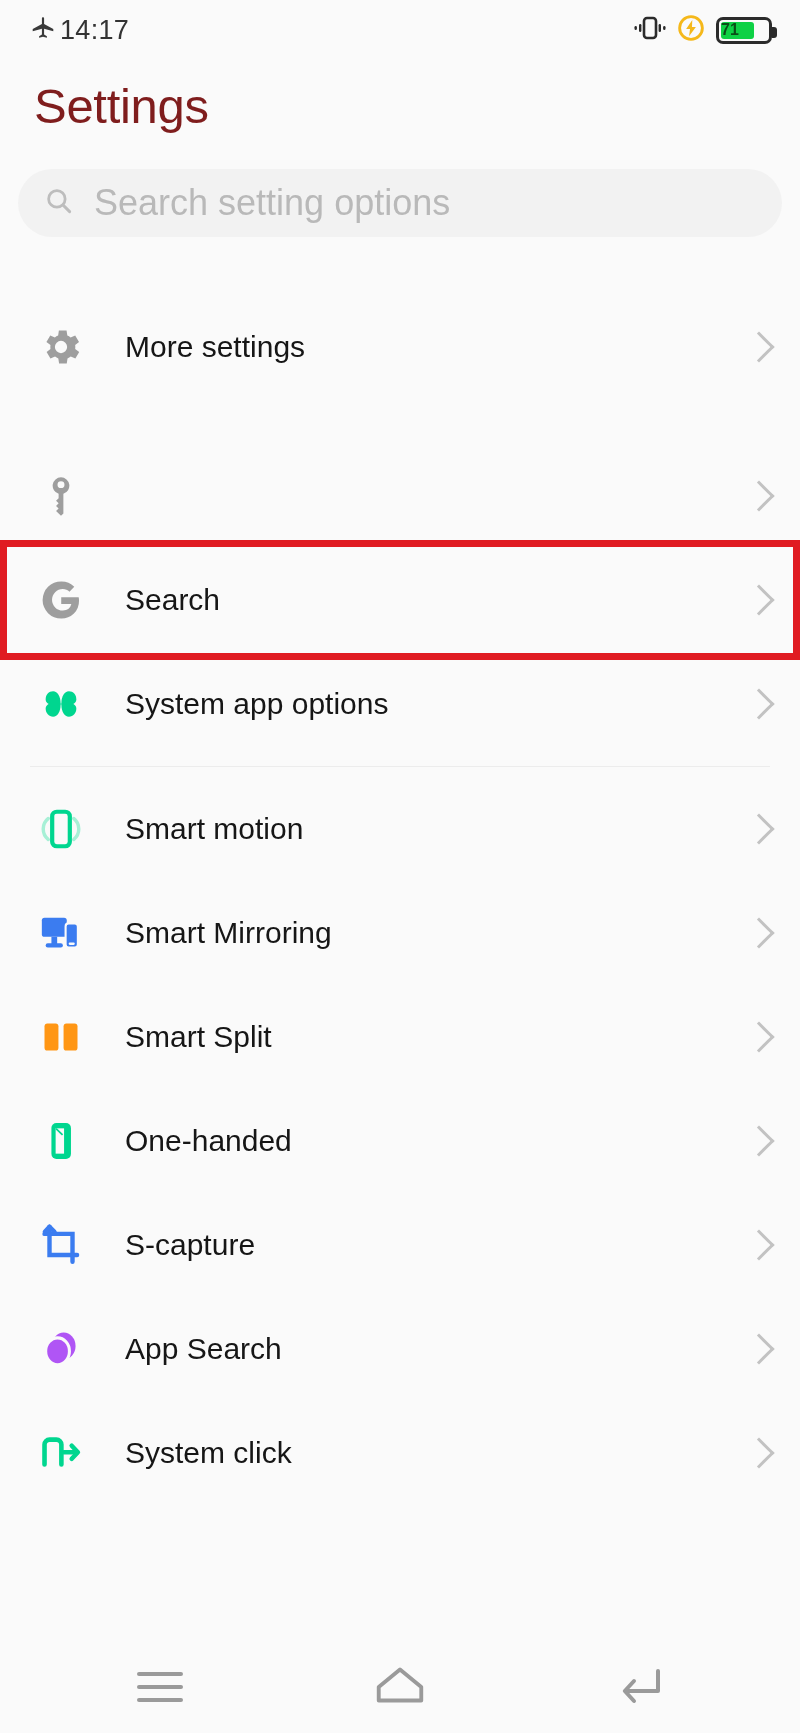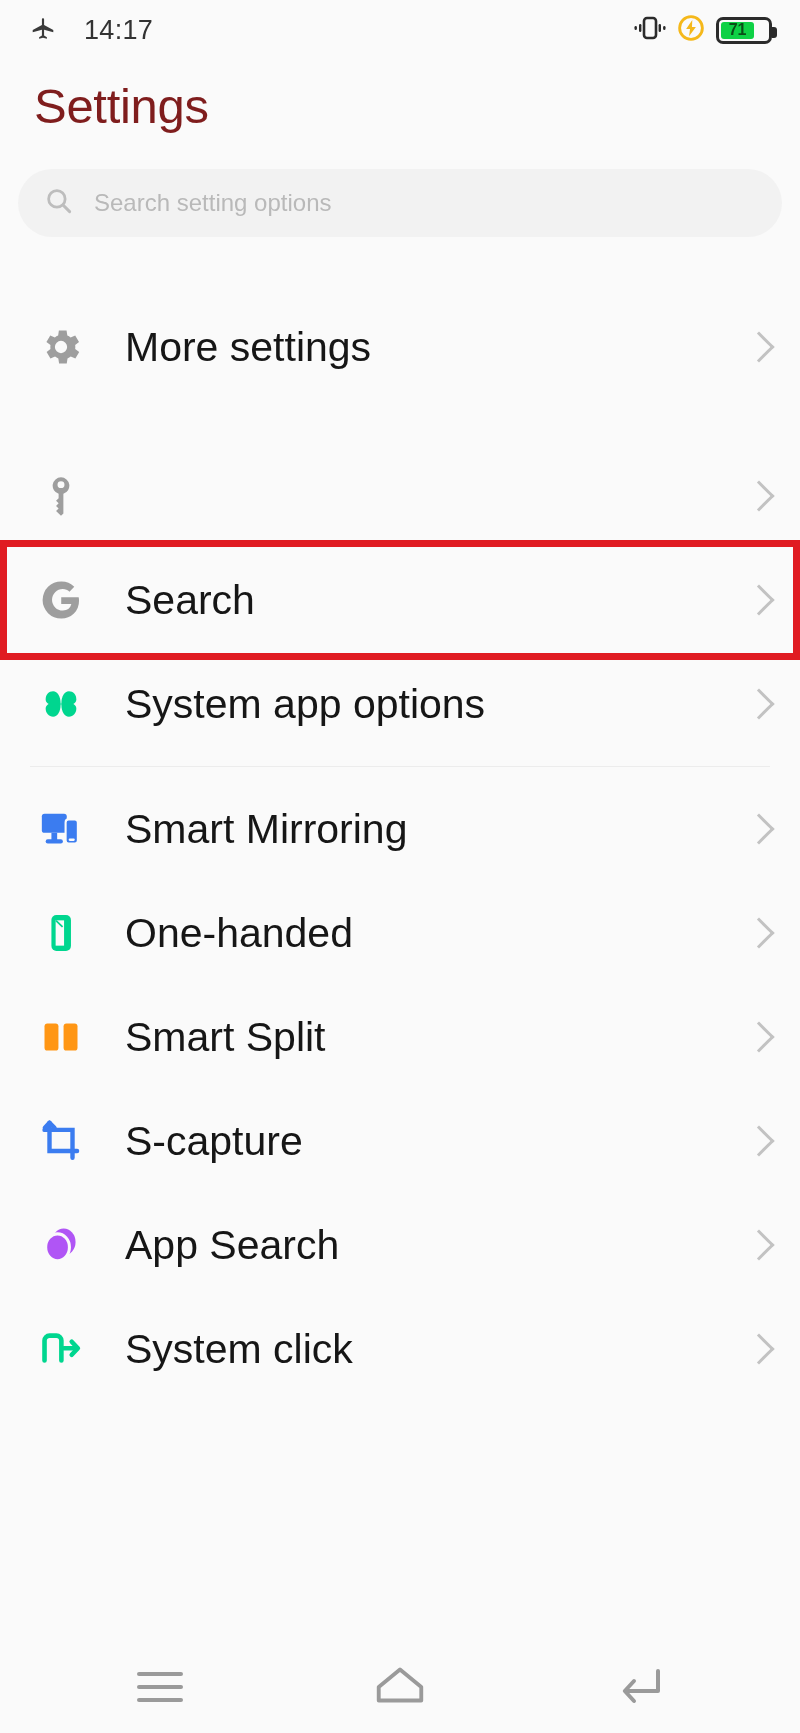--- a/index.html
+++ b/index.html
@@ -17,21 +17,21 @@
   }
 
   
   .statusbar {
     height:60px;
     flex:0 0 60px;
     display:flex; align-items:center;
     padding:0 28px 0 30px;
     color:#3a3a3a;
   }
-  .sb-left { display:flex; align-items:flex-end; gap:28px; }
+  .sb-left { display:flex; align-items:flex-start; gap:4px; }
   .sb-time { font-size:27px; letter-spacing:.3px; color:#333; }
   .sb-right { margin-left:auto; display:flex; align-items:center; gap:12px; }
 
   
   .battery {
     position:relative;
     width:56px; height:27px;
     border:3px solid #2b2b2b;
     border-radius:7px;
     display:flex; align-items:center;
@@ -40,21 +40,21 @@
   .battery::after {
     content:""; position:absolute;
     right:-8px; top:7px;
     width:5px; height:11px;
     background:#2b2b2b;
     border-radius:0 3px 3px 0;
   }
   .battery-fill {
     height:100%; background:#0ed145;
     border-radius:3px;
-    display:flex; align-items:center; justify-content:center;
+    display:flex; align-items:center; 
   }
   .battery-pct {
     font-size:16px; font-weight:bold; color:#0a4d18;
     line-height:1;
   }
 
   
   .page-title {
     font-size:49px;
     font-weight:400;
@@ -68,21 +68,21 @@
   .search-wrap { padding:38px 18px 0 18px; }
   .searchbar {
     height:68px;
     background:#f2f2f2;
     border-radius:34px;
     display:flex; align-items:center;
     padding:0 26px;
     gap:20px;
   }
   .search-text {
-    font-size:24px;
+    font-size:36px;
     color:#b9b9b9;
   }
 
   
   .list {
     flex:1 1 auto;
     overflow:hidden;
     padding-top:16px;
     position:relative;
   }
@@ -95,21 +95,21 @@
     height:104px;
     display:flex; align-items:center;
     padding:0 30px 0 30px;
     background:transparent;
   }
   .row-icon {
     width:62px; flex:0 0 62px;
     display:flex; align-items:center; justify-content:center;
   }
   .row-label {
-    font-size:41px; color:#161616;
+    font-size:30px; color:#161616;
     margin-left:33px;
     white-space:nowrap;
   }
   .row-chevron {
     margin-left:auto;
     width:22px; height:22px;
     border-top:3px solid #c2c2c2;
     border-right:3px solid #c2c2c2;
     transform:rotate(45deg);
   }
@@ -243,55 +243,66 @@
         </span>
         <span class="row-label">System app options</span>
         <span class="row-chevron"></span>
       </div>
     </div>
 
     <div class="divider"></div>
 
     <div class="group">
 
+      <div class="row">
+        <span class="row-icon">
+          <svg width="46" height="46" viewBox="0 0 24 24">
+            <rect x="7.4" y="3" width="9.2" height="18" rx="2.4" fill="none" stroke="#00d68f" stroke-width="2.2"></rect>
+            <path d="M5.4 6.5a7 7 0 000 11" fill="none" stroke="#a7f0d6" stroke-width="1.8" stroke-linecap="round"></path>
+            <path d="M18.6 6.5a7 7 0 010 11" fill="none" stroke="#a7f0d6" stroke-width="1.8" stroke-linecap="round"></path>
+          </svg>
+        </span>
+        <span class="row-label">Smart motion</span>
+        <span class="row-chevron"></span>
+      </div>
 
       <div class="row">
         <span class="row-icon">
           <svg width="46" height="46" viewBox="0 0 24 24">
             <rect x="2" y="4" width="13" height="10" rx="1.4" fill="#3b7cf0"></rect>
             <rect x="7" y="14" width="3" height="4" fill="#3b7cf0"></rect>
             <rect x="4" y="17.4" width="9" height="2.2" rx="1.1" fill="#3b7cf0"></rect>
             <rect x="14.4" y="7" width="6.4" height="12.6" rx="1.6" fill="#3b7cf0" stroke="#fafafa" stroke-width="1.1"></rect>
             <rect x="16" y="17" width="3.2" height="1.2" rx=".6" fill="#fafafa"></rect>
           </svg>
         </span>
         <span class="row-label">Smart Mirroring</span>
         <span class="row-chevron"></span>
       </div>
 
       <div class="row">
         <span class="row-icon">
+          <svg width="44" height="44" viewBox="0 0 24 24">
+            <rect x="3" y="4.6" width="7.6" height="14.8" rx="1.6" fill="#ff9614"></rect>
+            <rect x="13.4" y="4.6" width="7.6" height="14.8" rx="1.6" fill="#ff9614"></rect>
+          </svg>
+        </span>
+        <span class="row-label">Smart Split</span>
+        <span class="row-chevron"></span>
+      </div>
+
+      <div class="row">
+        <span class="row-icon">
           <svg width="46" height="46" viewBox="0 0 24 24">
             <rect x="7" y="2.6" width="10.2" height="18.8" rx="2.6" fill="#00d68f"></rect>
             <path d="M9.2 5.4h4.4v13.2H9.2z" fill="#fafafa"></path>
             <path d="M9.4 5.6l3.4 3.2" stroke="#00d68f" stroke-width=".9" fill="none"></path>
           </svg>
         </span>
         <span class="row-label">One-handed</span>
-        <span class="row-chevron"></span>
-      </div>
-
-      <div class="row">
-        <span class="row-icon">
-          <svg width="44" height="44" viewBox="0 0 24 24">
-            <rect x="3" y="4.6" width="7.6" height="14.8" rx="1.6" fill="#ff9614"></rect>
-            <rect x="13.4" y="4.6" width="7.6" height="14.8" rx="1.6" fill="#ff9614"></rect>
-          </svg>
-        </span>
-        <span class="row-label">Smart Split</span>
         <span class="row-chevron"></span>
       </div>
 
       <div class="row">
         <span class="row-icon">
           <svg width="46" height="46" viewBox="0 0 24 24" fill="none" stroke="#3b7cf0" stroke-width="2.3" stroke-linecap="round">
             <path d="M6 2.5V17.2h14.4"></path>
             <path d="M3.4 6.2H18v14.5"></path>
             <path d="M6 2.5l2.6 2.6M6 2.5L3.6 5.1"></path>
           </svg>

